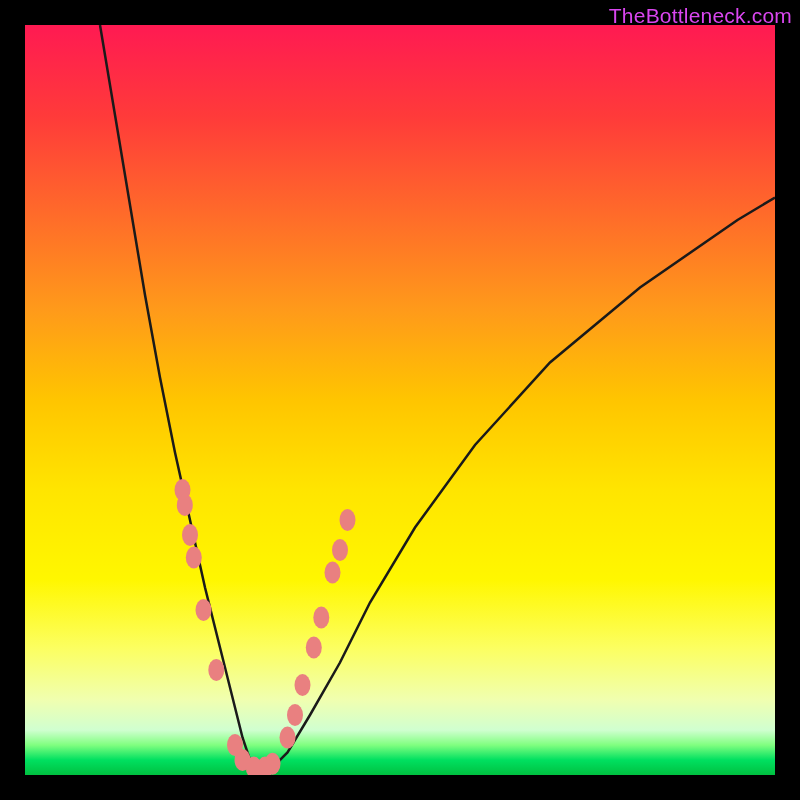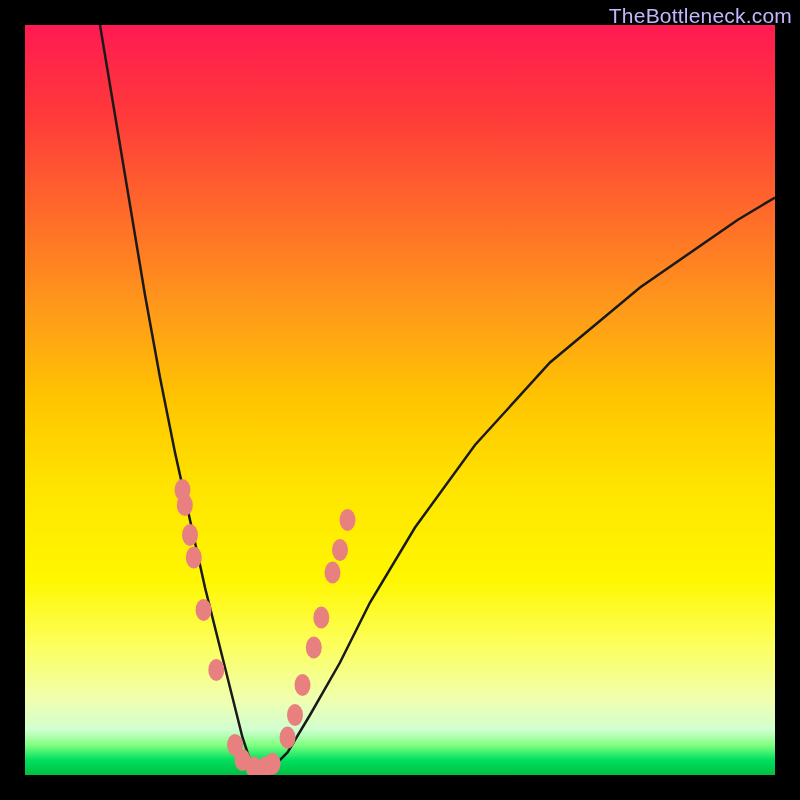--- a/index.html
+++ b/index.html
@@ -30,21 +30,21 @@
       #80ff80 96%,
       #00e060 98%,
       #00c040 100%);
   }
   .watermark {
     position: absolute;
     top: 4px;
     right: 8px;
     font-family: Arial, Helvetica, sans-serif;
     font-size: 21px;
-    color: #c4b5fd;
+    color: #d946ef;
     letter-spacing: 0.2px;
   }
   svg.curve {
     position: absolute;
     left: 0; top: 0;
     width: 750px; height: 750px;
   }
   .curve-path {
     fill: none;
     stroke: #1a1a1a;

